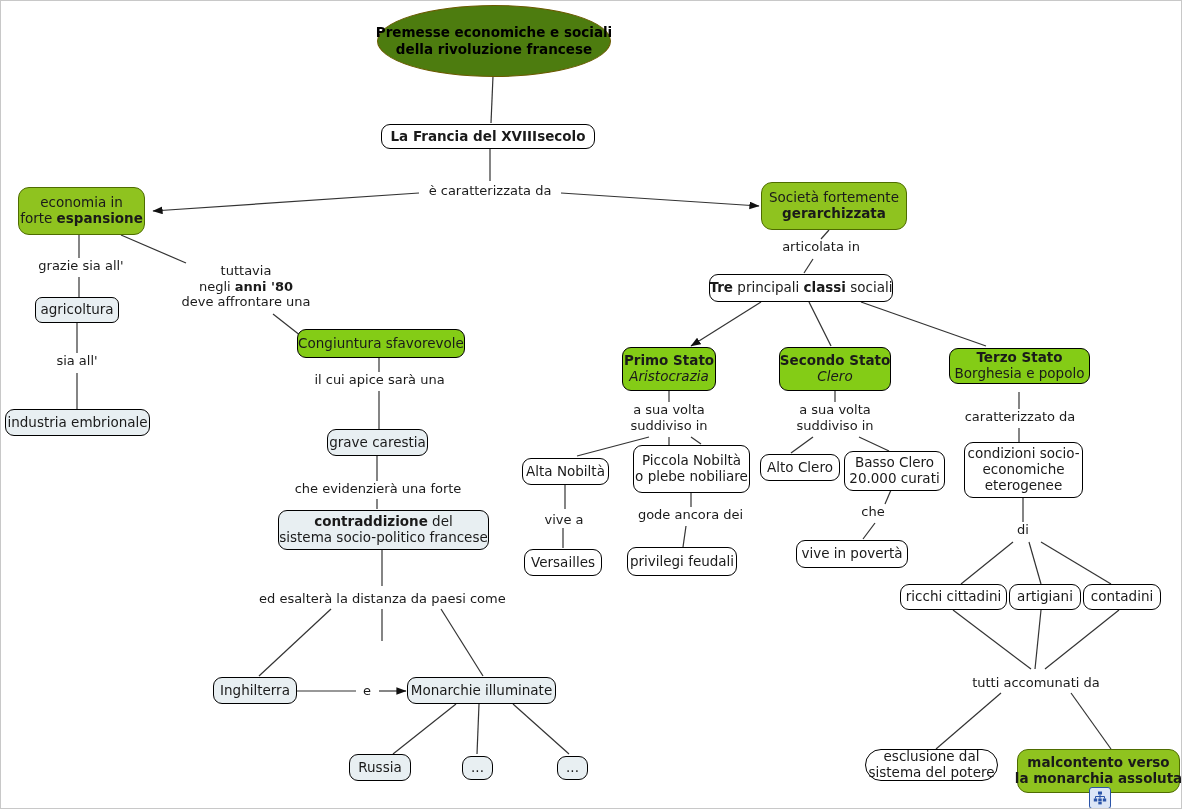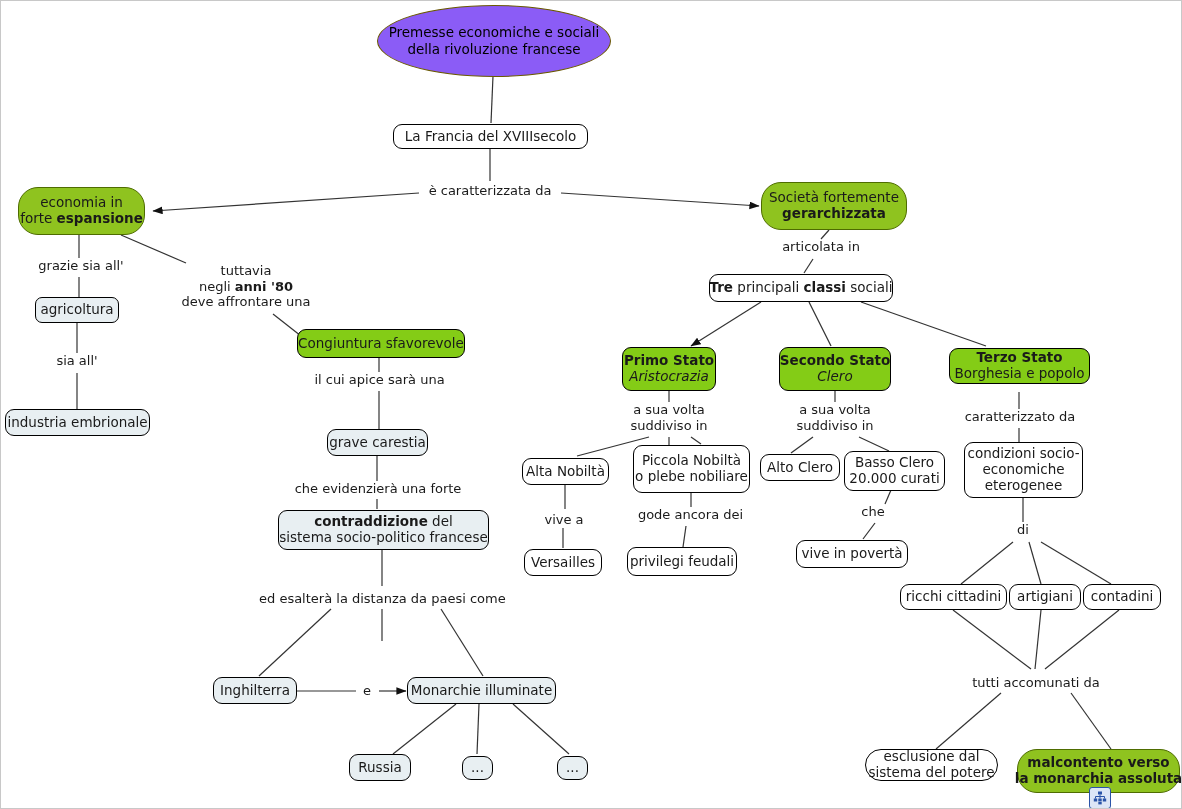--- a/index.html
+++ b/index.html
@@ -37,30 +37,30 @@
     background: #ffffff;
     color: #1a1a1a;
     font-size: 13.5px;
     line-height: 1.18;
     padding: 3px 8px;
     white-space: nowrap;
   }
   .node.ellipse {
     border-radius: 50%;
     border: 1px solid #6b5a00;
-    background: #8b5cf6;
-    font-weight: normal;
+    background: #4d7c0f;
+    font-weight: bold;
     font-size: 13.5px;
     color: #000000;
     line-height: 1.25;
   }
   .node.green {
     background: #8fc31f;
     border: 1px solid #4e6c00;
-    border-radius: 20px;
+    border-radius: 11px;
   }
   .node.orange {
     background: #84cc16;
     border: 1px solid #000000;
   }
   .node.pale {
     background: #e8eff2;
     border: 1px solid #000000;
   }
   .node.plain {
@@ -183,21 +183,21 @@
       <line x1="1000" y1="692" x2="935" y2="748"></line>
       <line x1="1070" y1="692" x2="1110" y2="748"></line>
     </g>
   </svg>
 
   <div class="node ellipse" style="left:376px; top:4px; width:234px; height:72px;">
     <span class="line2">Premesse economiche e sociali</span>
     <span class="line2">della rivoluzione francese</span>
   </div>
 
-  <div class="node plain" style="left:392px; top:123px; width:195px; height:25px; font-weight:normal;">
+  <div class="node plain" style="left:380px; top:123px; width:214px; height:25px; font-weight:bold;">
     <span>La Francia del XVIIIsecolo</span>
   </div>
 
   <div class="edge-label" style="left:419px; top:182px; width:140px;">
     <span>è caratterizzata da</span>
   </div>
 
   <div class="node green" style="left:17px; top:186px; width:127px; height:48px;">
     <span class="line2">economia in</span>
     <span class="line2"><span>forte </span><span class="b">espansione</span></span>

